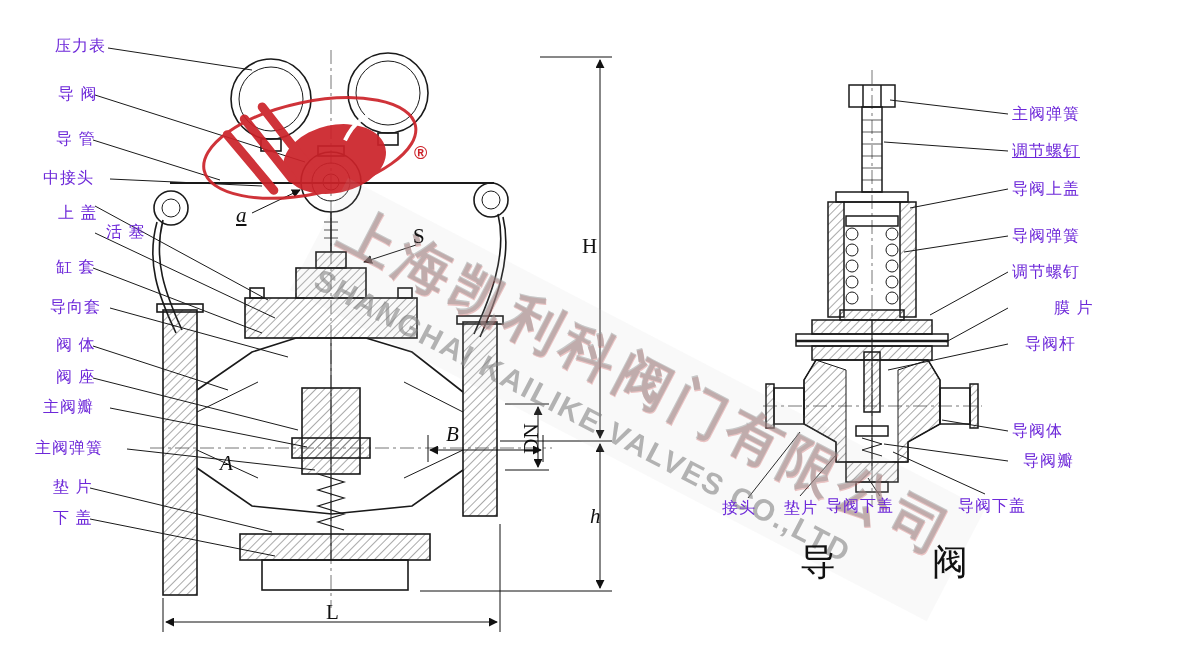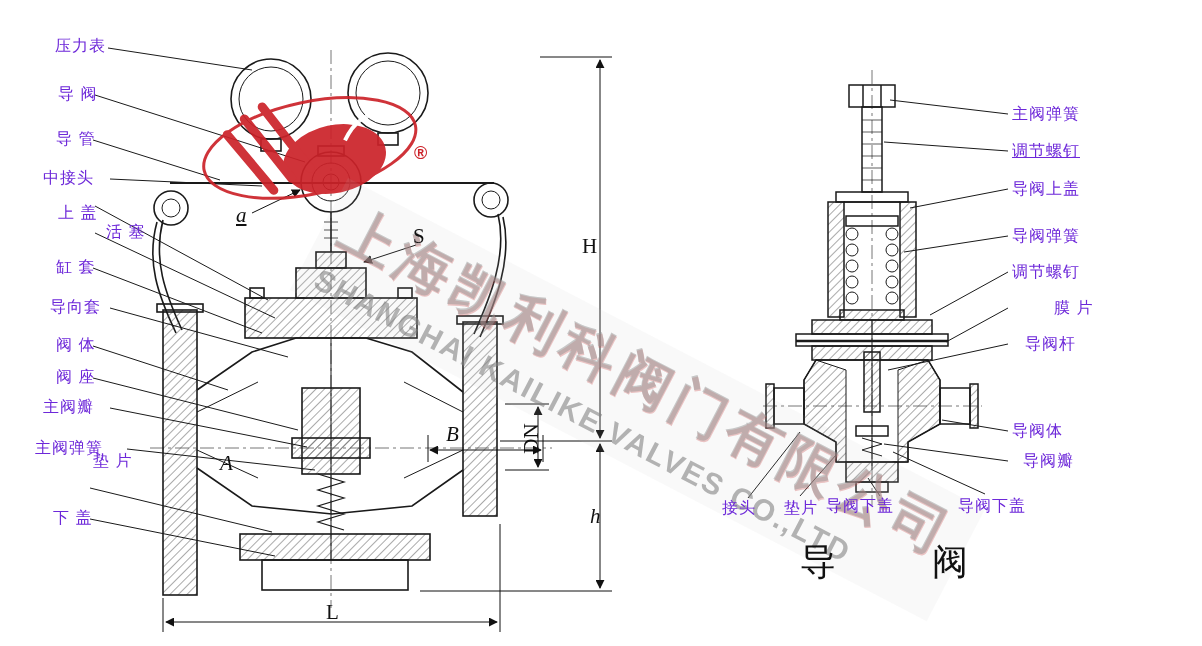--- a/index.html
+++ b/index.html
@@ -248,21 +248,21 @@
   <span class="lbl" style="left:56px;top:131px;">导 管</span>
   <span class="lbl" style="left:43px;top:170px;">中接头</span>
   <span class="lbl" style="left:58px;top:205px;">上 盖</span>
   <span class="lbl" style="left:58px;top:224px;margin-left:48px;">活 塞</span>
   <span class="lbl" style="left:56px;top:259px;">缸 套</span>
   <span class="lbl" style="left:50px;top:299px;">导向套</span>
   <span class="lbl" style="left:56px;top:337px;">阀 体</span>
   <span class="lbl" style="left:56px;top:369px;">阀 座</span>
   <span class="lbl" style="left:43px;top:399px;">主阀瓣</span>
   <span class="lbl" style="left:35px;top:440px;">主阀弹簧</span>
-  <span class="lbl" style="left:53px;top:453px;margin-left:40px;">垫 片</span>
+  <span class="lbl" style="left:53px;top:479px;">垫 片</span>
   <span class="lbl" style="left:53px;top:510px;">下 盖</span>
 
   <span class="lbl" style="left:1012px;top:106px;">主阀弹簧</span>
   <span class="lbl" style="left:1012px;top:143px;text-decoration:underline;">调节螺钉</span>
   <span class="lbl" style="left:1012px;top:181px;text-align:center;">导阀上盖</span>
   <span class="lbl" style="left:1012px;top:228px;">导阀弹簧</span>
   <span class="lbl" style="left:1012px;top:264px;">调节螺钉</span>
   <span class="lbl" style="left:1012px;top:300px;margin-left:42px;">膜 片</span>
   <span class="lbl" style="left:1012px;top:336px;margin-left:13px;">导阀杆</span>
   <span class="lbl" style="left:1012px;top:423px;">导阀体</span>

